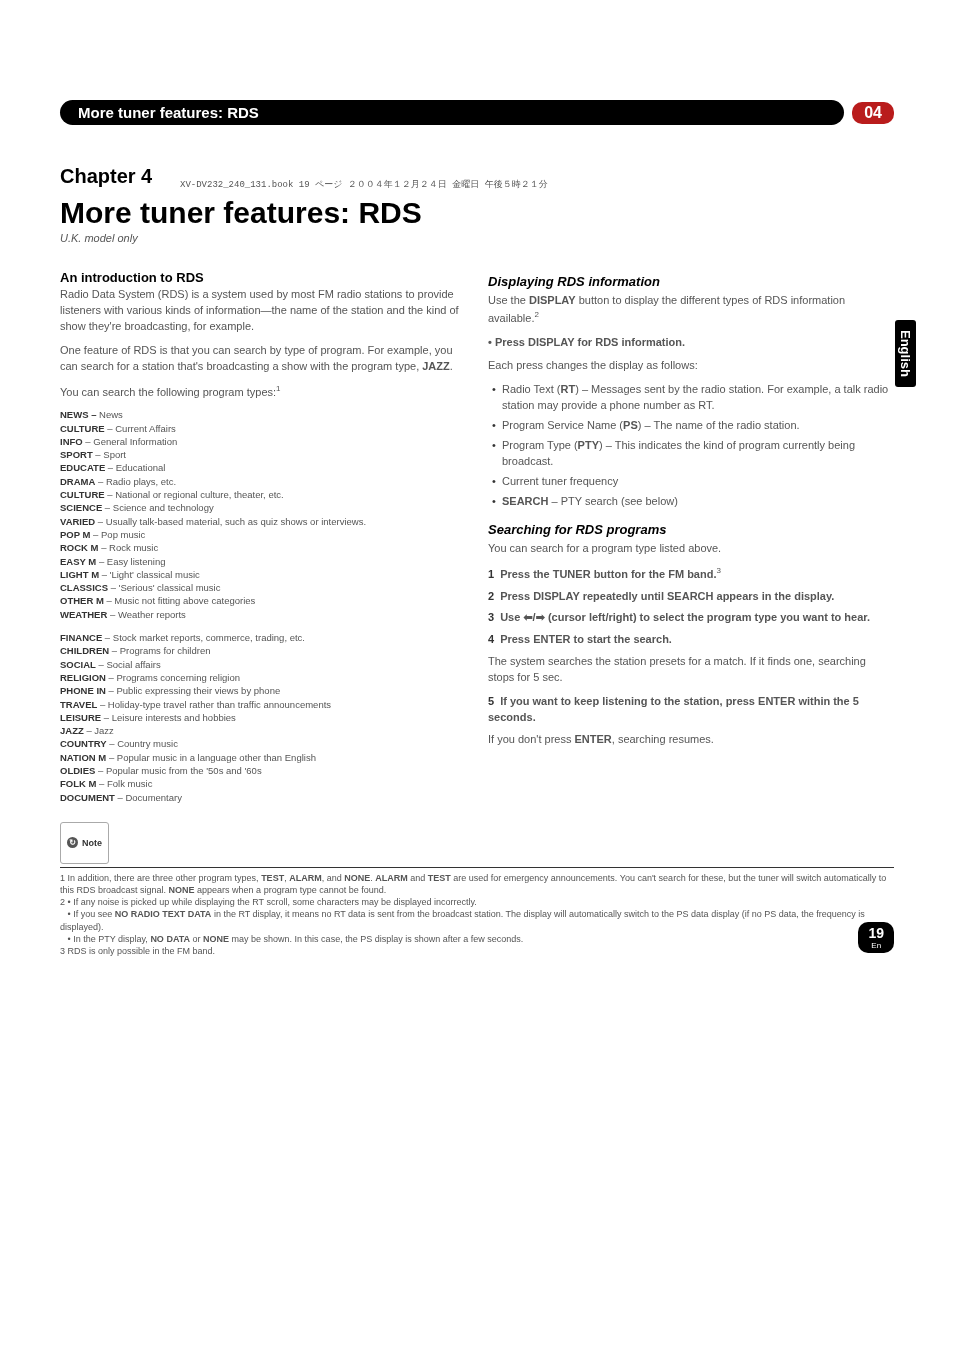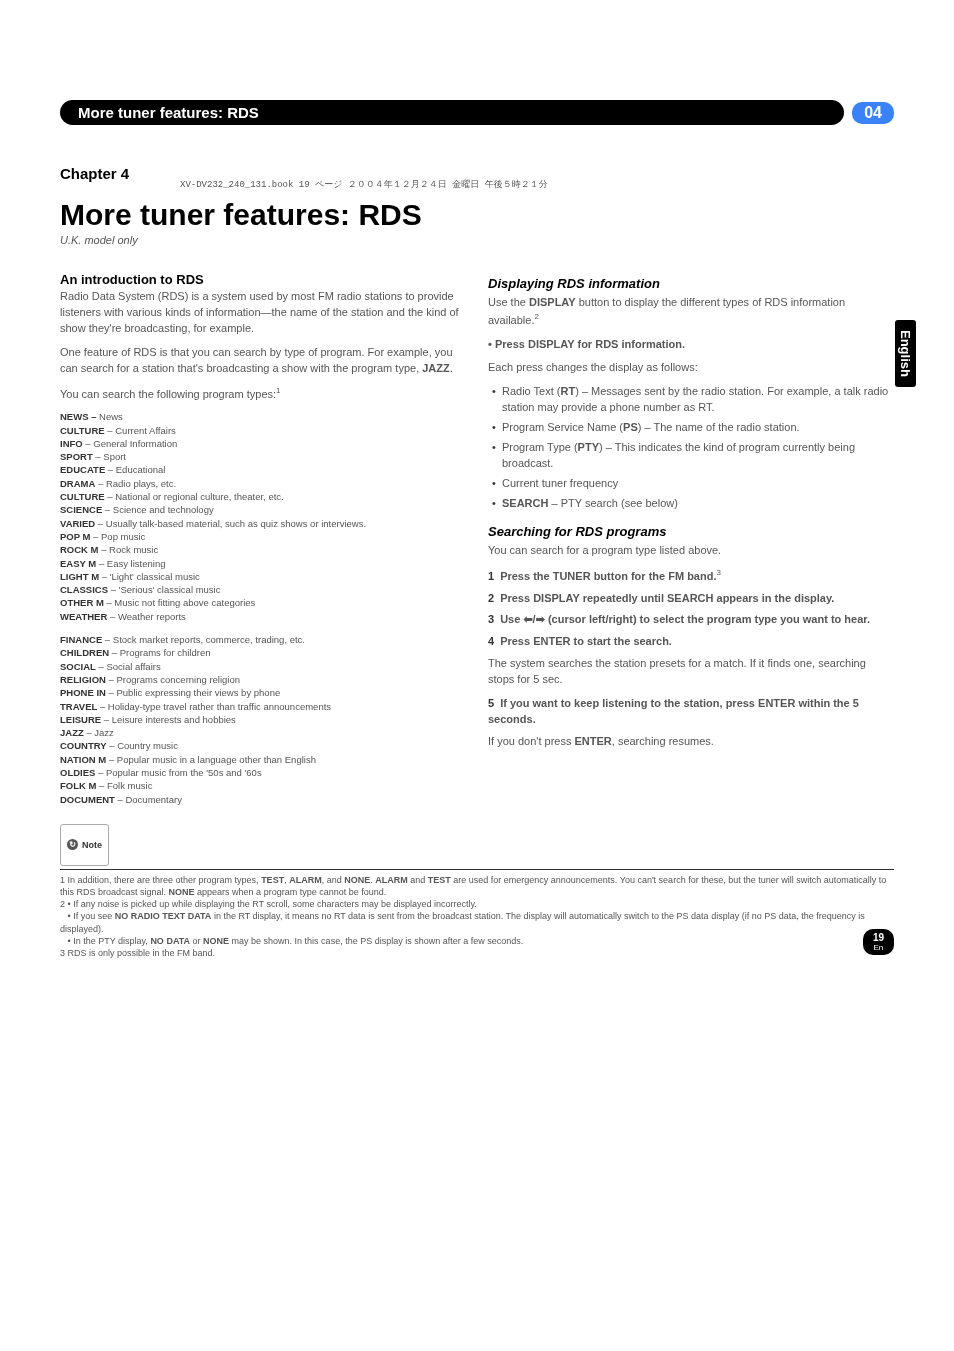--- a/index.html
+++ b/index.html
@@ -1,22 +1,22 @@
 <!DOCTYPE html>
 <html><head>
   <meta charset="utf-8">
   <style>
     * { margin: 0; padding: 0; box-sizing: border-box; }
     body { font-family: Arial, Helvetica, sans-serif; background: #fff; width: 954px; margin: 0 auto; position: relative; }
     .page { padding: 100px 60px 40px 60px; }
     .header-bar { display: flex; align-items: center; margin-bottom: 40px; }
     .header-pill { background: #000; color: #fff; border-radius: 14px; padding: 4px 18px; font-weight: bold; font-size: 15px; flex: 1; }
-    .header-num { background: #3b82f6; color: #fff; border-radius: 10px; padding: 2px 12px; font-weight: bold; font-size: 16px; margin-left: 8px; }
+    .header-num { background: #b91c1c; color: #fff; border-radius: 10px; padding: 2px 12px; font-weight: bold; font-size: 16px; margin-left: 8px; }
     .side-tab { position: absolute; right: 38px; top: 320px; background: #000; color: #fff; writing-mode: vertical-rl; text-orientation: mixed; padding: 10px 3px; font-weight: bold; font-size: 13px; border-radius: 3px; }
-    .chapter-label { font-weight: bold; font-size: 15px; margin-bottom: 16px; }
+    .chapter-label { font-weight: bold; font-size: 20px; margin-bottom: 8px; }
     .main-title { font-weight: bold; font-size: 30px; margin-bottom: 2px; }
     .subtitle { font-style: italic; font-size: 11px; color: #555; margin-bottom: 18px; }
     .two-col { display: flex; gap: 22px; }
     .left-col { flex: 1; }
     .right-col { flex: 1; }
     .section-h { font-weight: bold; font-size: 13px; margin-bottom: 2px; margin-top: 8px; }
     .sub-h { font-weight: bold; font-size: 13px; margin-top: 12px; margin-bottom: 4px; font-style: italic; }
     p, .body-text { font-size: 11px; color: #555; line-height: 1.45; margin-bottom: 8px; }
     .program-types { display: flex; gap: 10px; font-size: 9.5px; color: #555; line-height: 1.4; flex-direction: column; }
     .pt-col { flex: 1; }
@@ -127,15 +127,15 @@
     <hr class="note-line">
     <div><span>1 In addition, there are three other program types, </span><b>TEST</b><span>, </span><b>ALARM</b><span>, and </span><b>NONE</b><span>. </span><b>ALARM</b><span> and </span><b>TEST</b><span> are used for emergency announcements. You can't search for these, but the tuner will switch automatically to this RDS broadcast signal. </span><b>NONE</b><span> appears when a program type cannot be found.</span></div>
     <div>2 • If any noise is picked up while displaying the RT scroll, some characters may be displayed incorrectly.</div>
     <div>&nbsp;&nbsp;&nbsp;<span>• If you see </span><b>NO RADIO TEXT DATA</b><span> in the RT display, it means no RT data is sent from the broadcast station. The display will automatically switch to the PS data display (if no PS data, the frequency is displayed).</span></div>
     <div>&nbsp;&nbsp;&nbsp;<span>• In the PTY display, </span><b>NO DATA</b><span> or </span><b>NONE</b><span> may be shown. In this case, the PS display is shown after a few seconds.</span></div>
     <div>3 RDS is only possible in the FM band.</div>
   </div>
 </div>
 
 <div class="page-num">
-  <span style="font-size:10px;font-weight:bold;">19</span>
+  <span style="font-size:14px;font-weight:bold;">19</span>
   <span>En</span>
 </div>
 
 </body></html>

